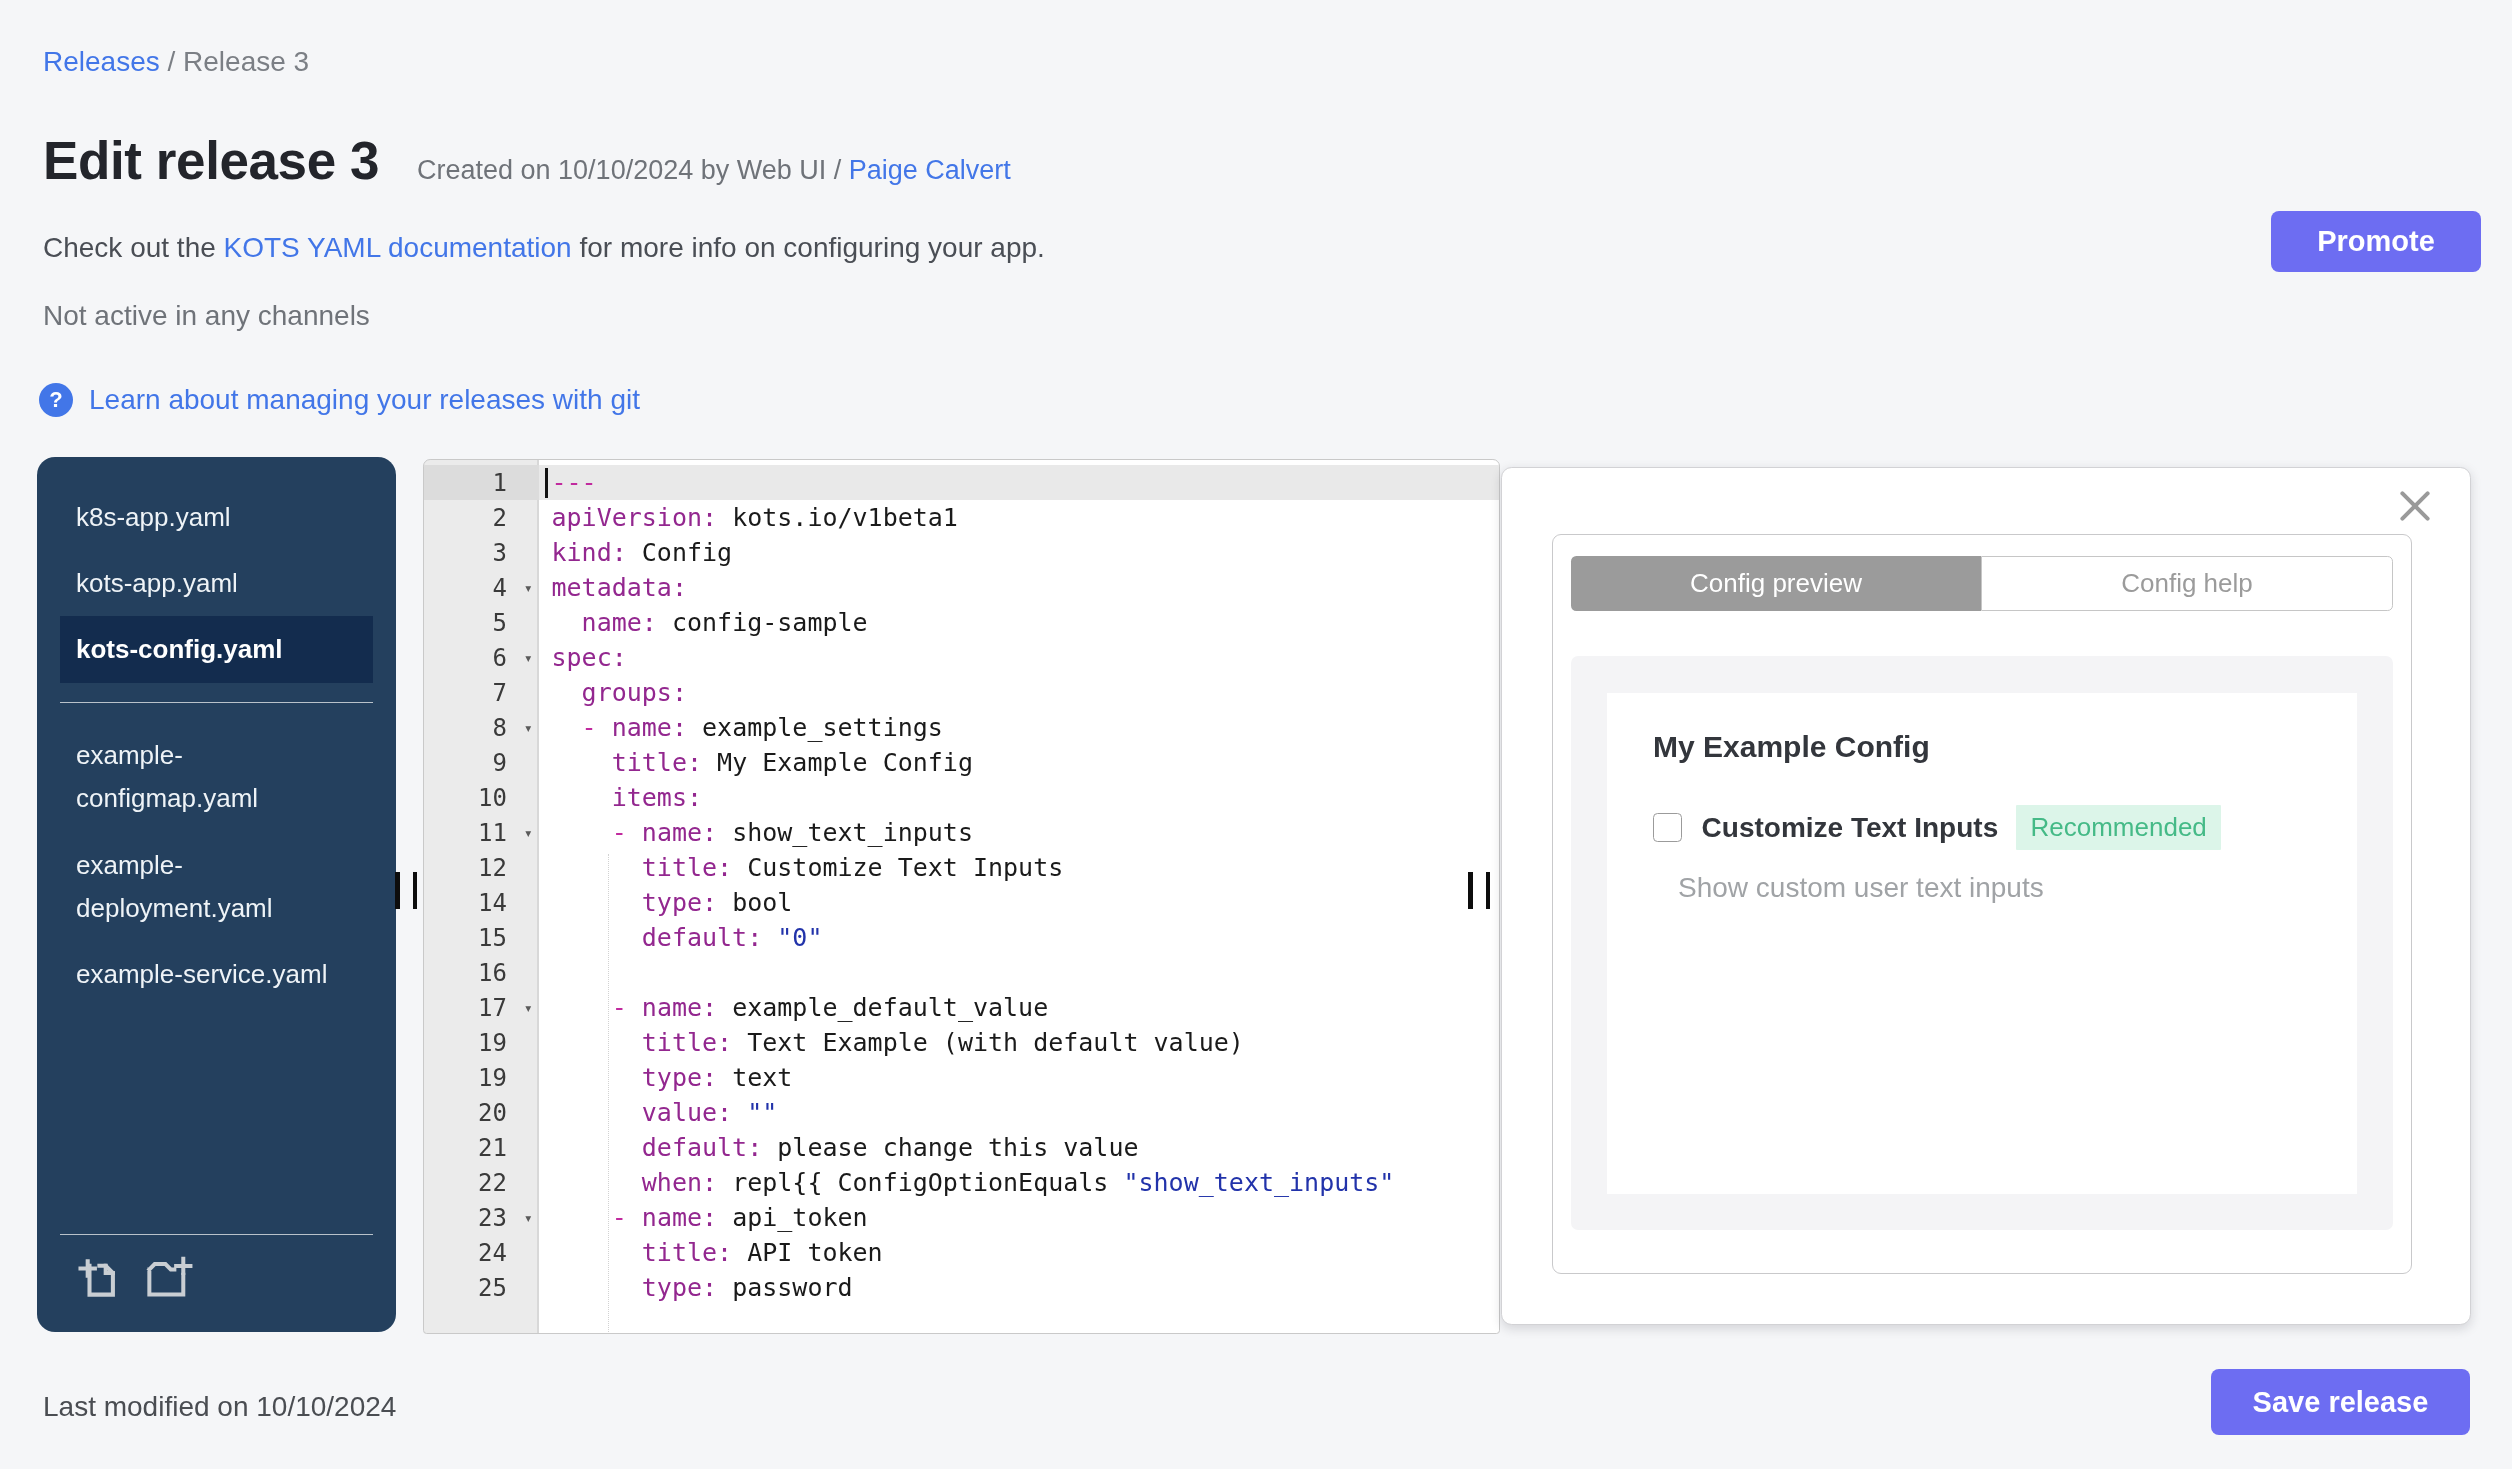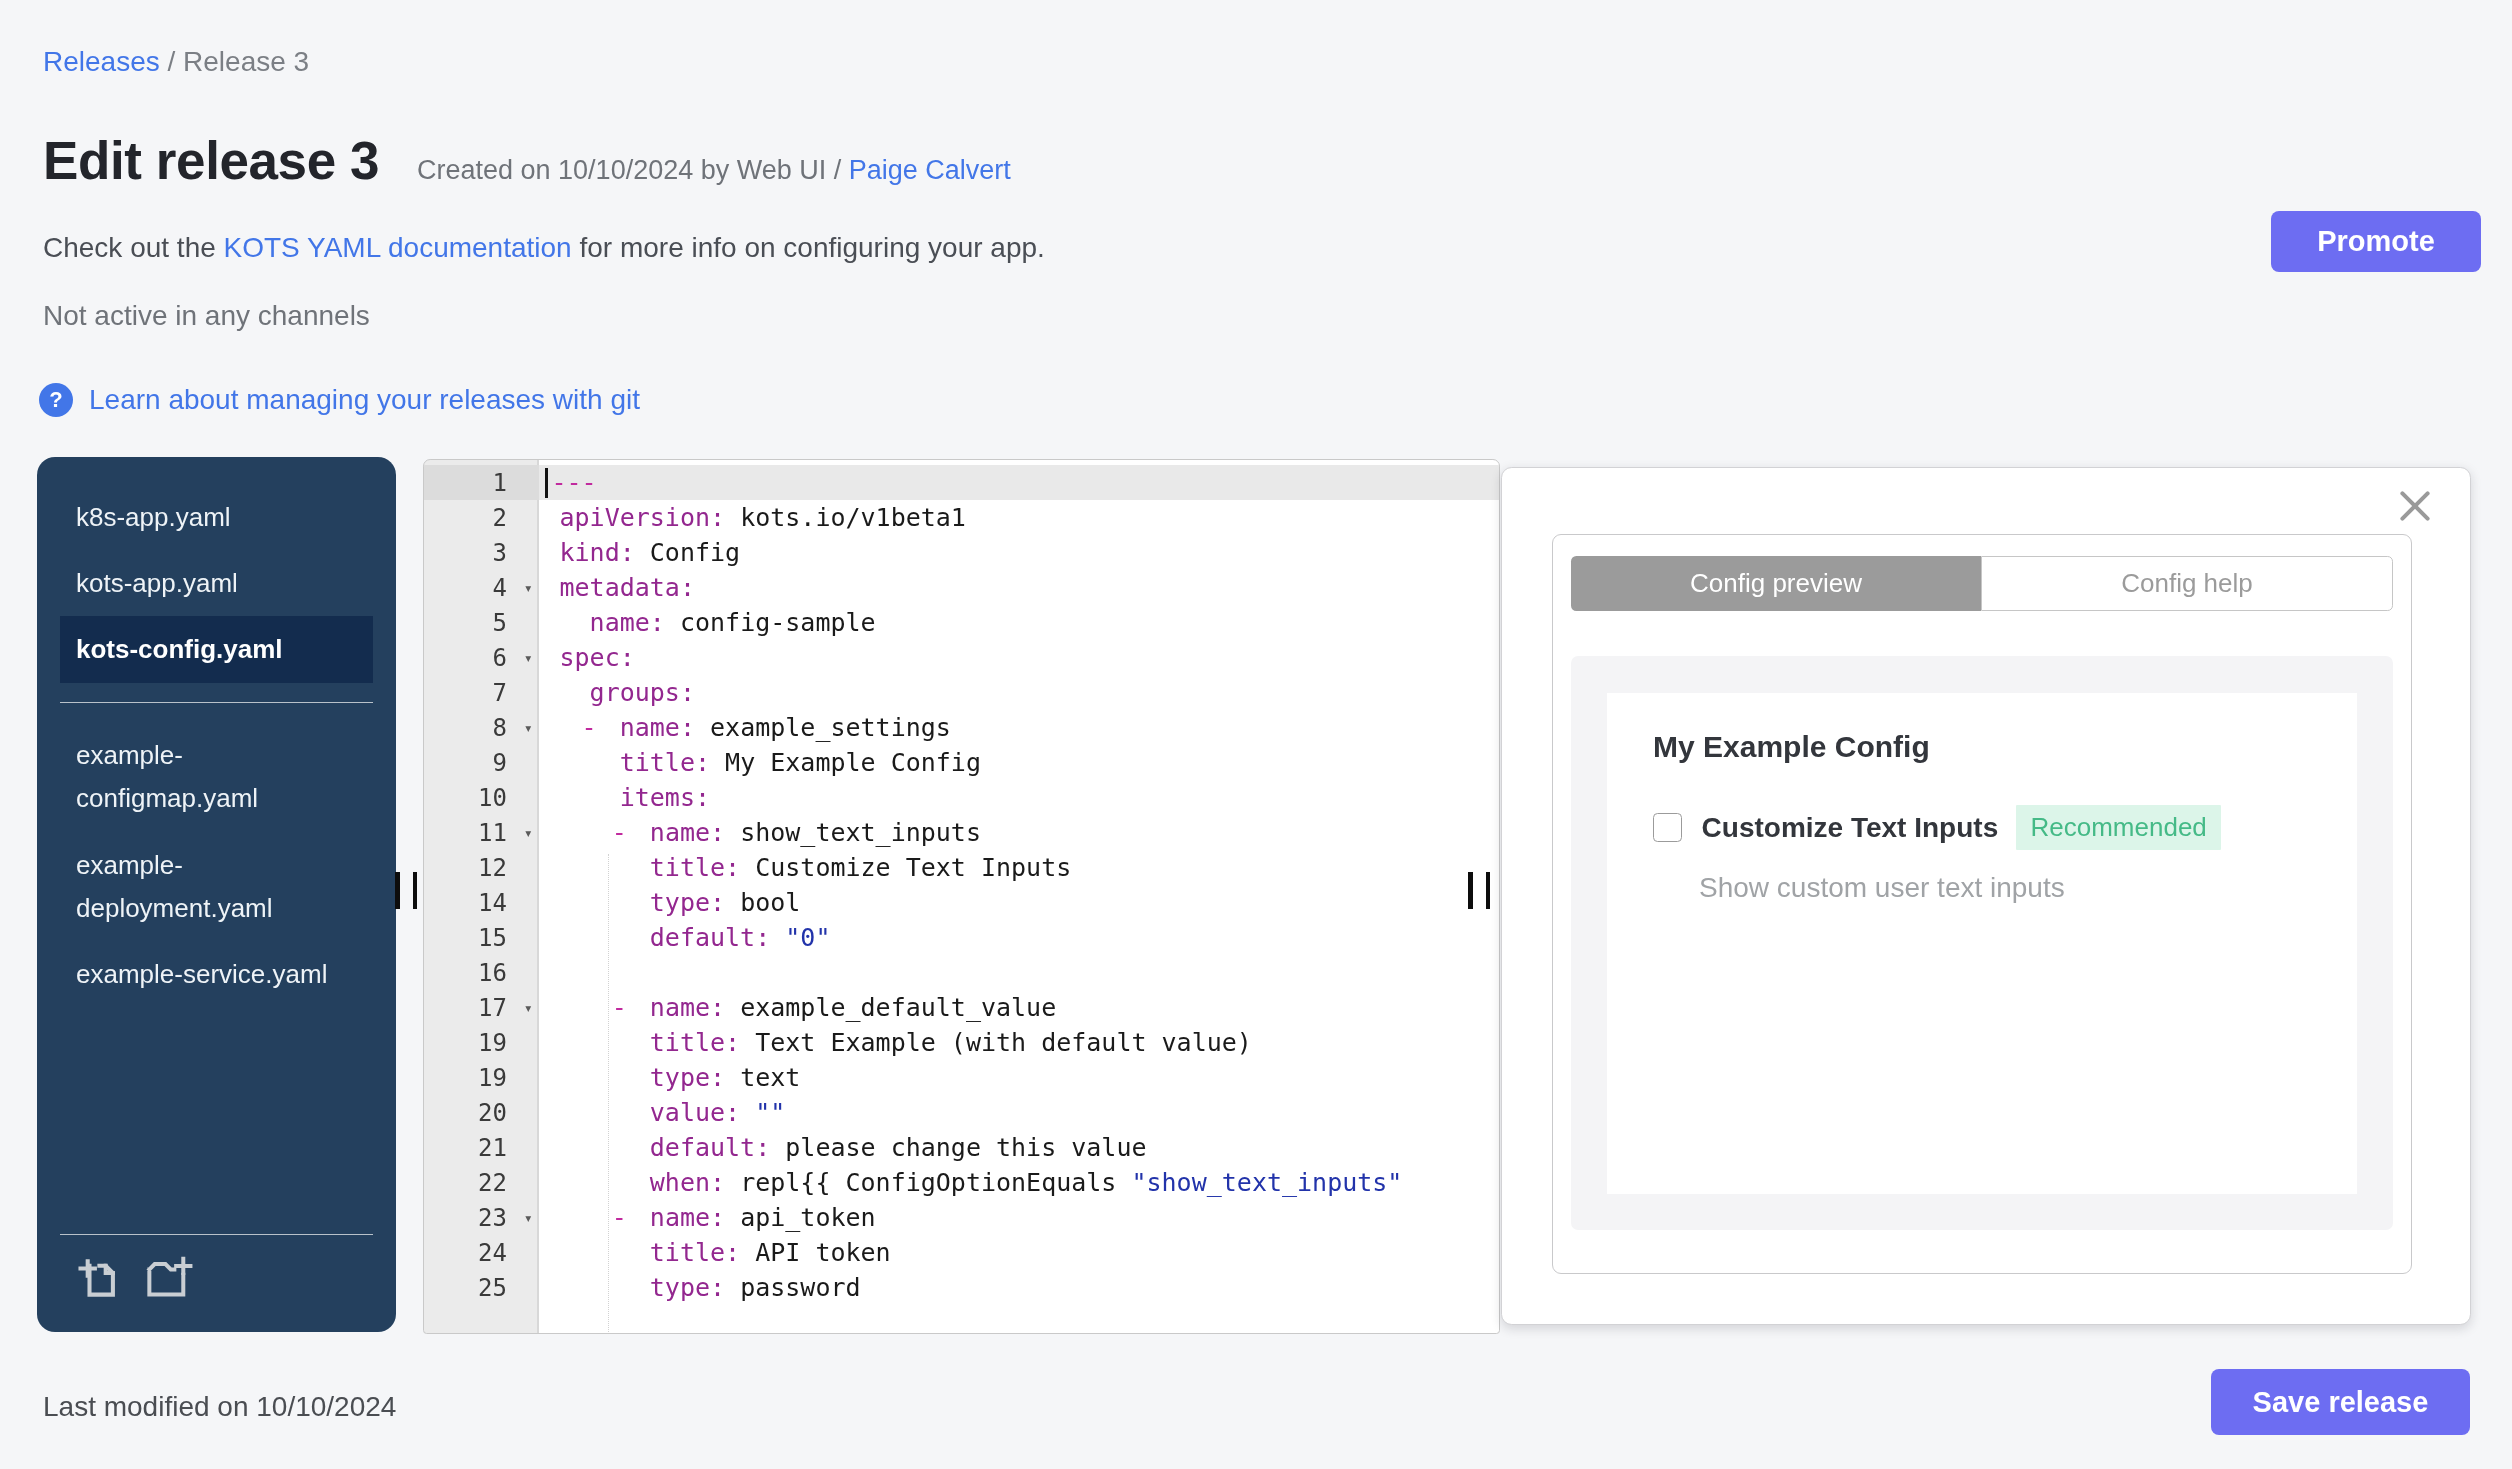--- a/index.html
+++ b/index.html
@@ -44,21 +44,21 @@
   .gutter-border{position:absolute;left:113px;top:0;bottom:0;width:1.8px;background:#d8d8d8;}
   .rows{position:absolute;left:0;top:5.3px;right:0;font-family:"DejaVu Sans Mono",monospace;font-size:25px;}
   .code-row{display:flex;height:35px;align-items:center;}
   .gutter-cell{flex:0 0 115px;width:115px;height:100%;box-sizing:border-box;display:flex;align-items:center;justify-content:flex-end;padding-right:32px;color:#3a3a3a;font-size:24px;position:relative;}
   .fold-arrow{position:absolute;right:6.2px;top:50%;transform:translateY(-50%);font-size:15px;color:#5a5a5a;cursor:pointer;}
   .code-cell{flex:1;height:100%;display:flex;align-items:center;white-space:pre;padding-left:12.5px;position:relative;}
   .code-row.active .gutter-cell{background:#dcdcdc;}
   .code-row.active .code-cell{background:#e9e9e9;}
   .cursor{position:absolute;left:6.2px;top:2.7px;bottom:2.7px;width:2.7px;background:#121212;}
   .seg-doc{color:var(--code_doc);}
-  .seg-key{color:var(--code_key);margin-left:8px;}
+  .seg-key{color:var(--code_key);}
   .seg-dash{color:var(--code_doc);}
   .seg-plain{color:var(--code_plain);}
   .seg-str{color:var(--code_string);}
   .seg-bool{color:var(--code_bool);}
   .indent-guide{position:absolute;left:184px;top:394px;height:480px;border-left:1.8px dotted #d2d2d2;pointer-events:none;}
 
   
   .rpanel{position:absolute;left:1501px;top:467px;width:970px;height:858px;background:#fff;border:1.8px solid #d2d2d5;border-radius:10.7px;box-shadow:0 3.6px 10.7px rgba(30,30,40,.15);box-sizing:border-box;}
   .close-icon{position:absolute;top:19.6px;right:37px;width:36px;height:36px;cursor:pointer;}
   .inner-card{position:absolute;left:50px;top:66px;width:860px;height:740px;border:1.8px solid #c9c9cb;border-radius:9px;box-sizing:border-box;background:#fff;}
@@ -66,21 +66,21 @@
   .tab{flex:1;display:flex;align-items:center;justify-content:center;font-size:26px;cursor:pointer;box-sizing:border-box;}
   .tab.active{background:var(--tab_active_bg);color:#ffffff;border-radius:5.3px 0 0 5.3px;}
   .tab.inactive{background:#ffffff;color:#9b9b9b;border:1.8px solid #c6c6c6;border-radius:0 5.3px 5.3px 0;}
   .gray-panel{position:absolute;left:18px;top:121px;right:18px;height:574px;background:#f4f4f6;border-radius:7.1px;}
   .white-card{position:absolute;left:36px;top:37px;right:36px;height:501px;background:#ffffff;box-sizing:border-box;padding:37px 46px;}
   .cfg-title{font-size:30px;font-weight:700;color:#33363c;margin:0 0 41px 0;}
   .cfg-row{display:flex;align-items:center;}
   .checkbox{width:27px;height:27px;border:1.8px solid #9b9b9b;border-radius:4.5px;background:#fff;margin-right:19.6px;flex:0 0 27px;cursor:pointer;}
   .cfg-label{font-size:28px;font-weight:700;color:#33363c;}
   .badge{margin-left:18px;background:var(--badge_bg);color:var(--badge_text);font-size:26px;padding:7.1px 14.3px;border-radius:1px;}
-  .cfg-help{margin-top:21.4px;margin-left:46px;font-size:28px;color:#a0a3a6;}
+  .cfg-help{margin-top:21.4px;margin-left:25px;font-size:28px;color:#a0a3a6;}
 
   
   .footer-text{position:absolute;left:43px;top:1391px;font-size:28px;color:#4a4d52;}
 </style>
 </head>
 <body>
 
 <div class="app">
 
   <div class="breadcrumb">

